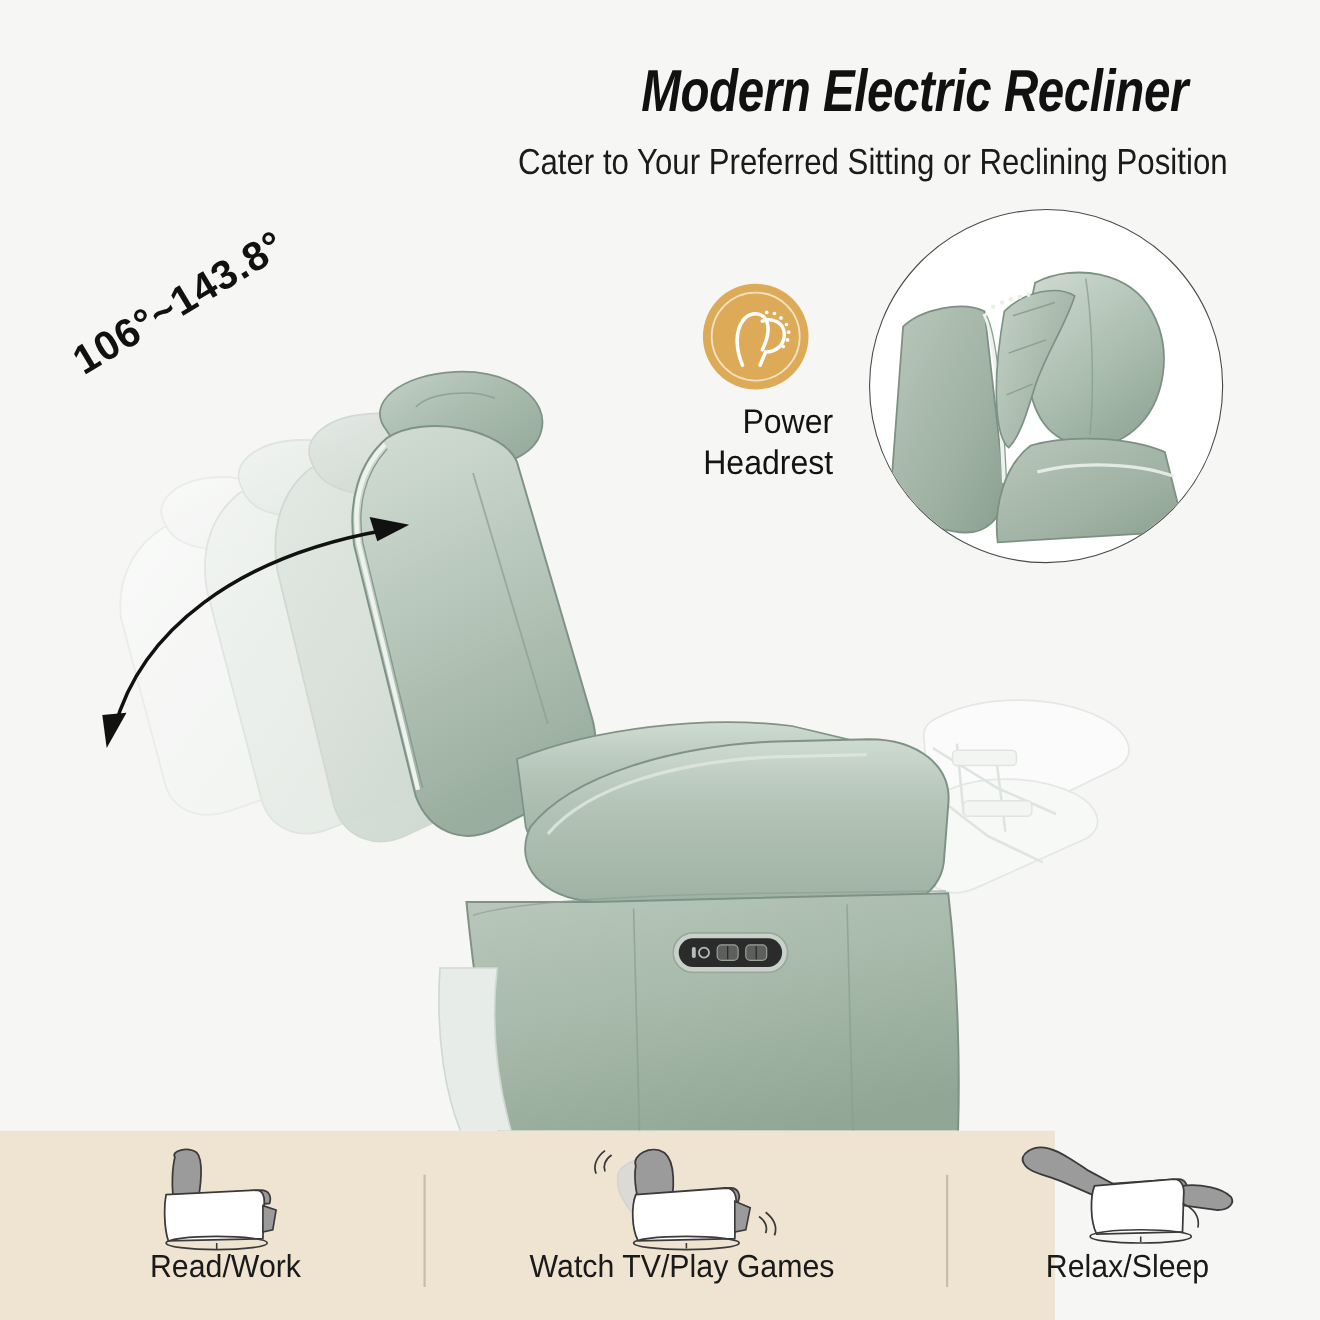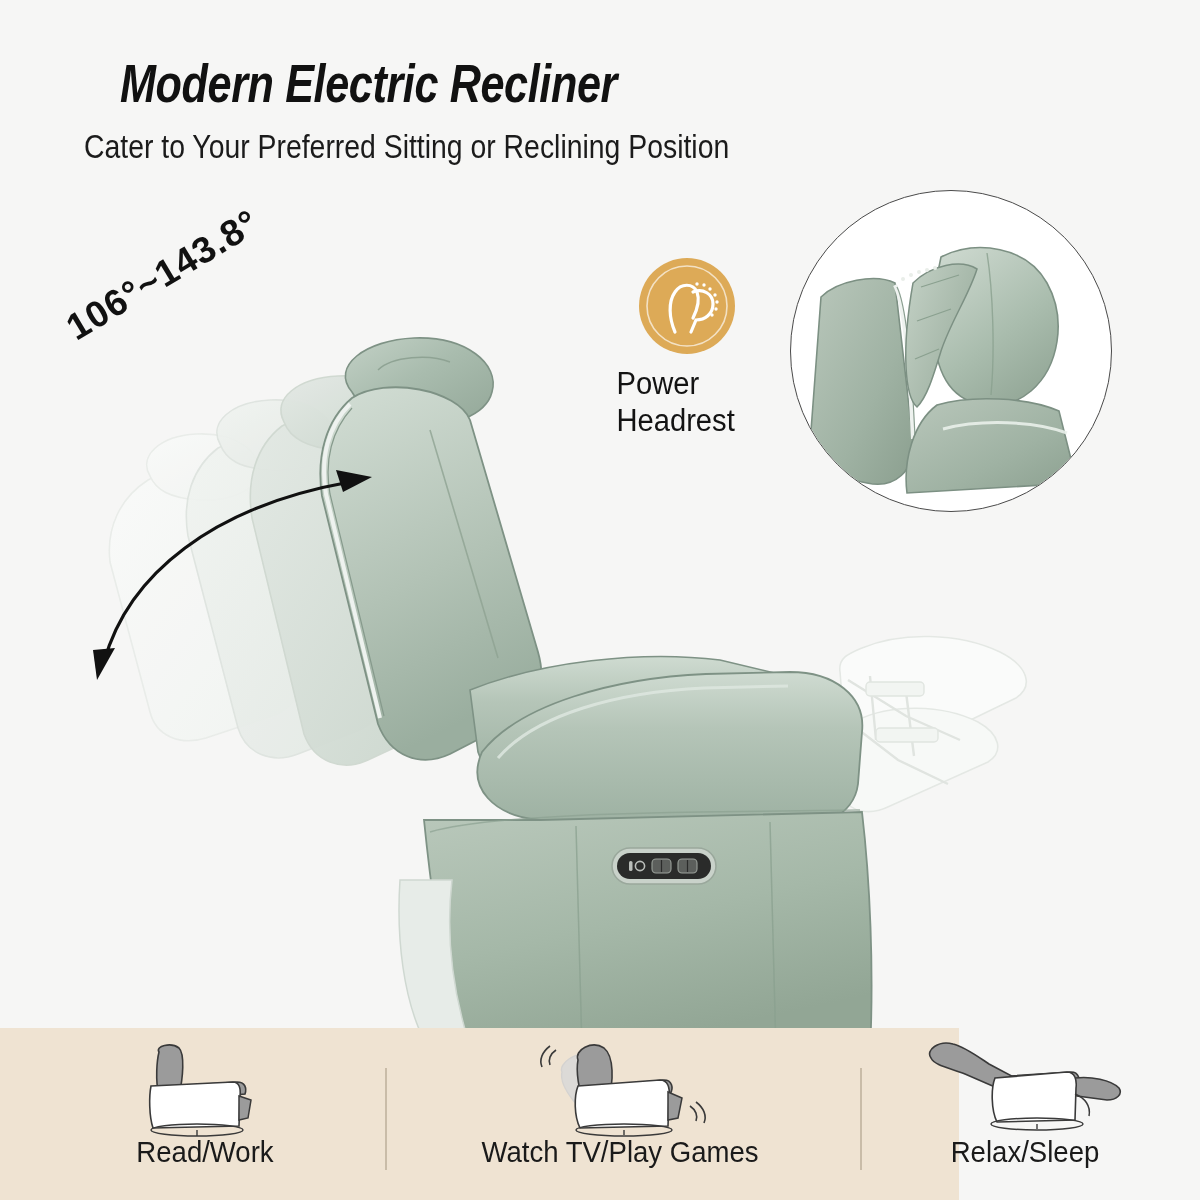--- a/index.html
+++ b/index.html
@@ -14,21 +14,21 @@
     overflow: hidden;
     position: relative;
   }
 
   
   #header {
     position: absolute;
     top: 0; left: 0;
     width: 1200px;
     height: 180px;
-    text-align: left;
+    text-align: right;
   }
   #title {
     margin: 0;
     padding-top: 52px;
     font-size: 54px;
     font-weight: bold;
     font-style: italic;
     letter-spacing: -0.5px;
     color: #111111;
     transform: scaleX(0.80);
@@ -72,21 +72,21 @@
     font-family: "Liberation Sans", sans-serif;
     letter-spacing: 1px;
   }
 
   
   #headrest-badge {
     position: absolute;
     left: 612px;
     top: 78px;
     width: 150px;
-    text-align: left;
+    text-align: right;
   }
   #badge-circle {
     width: 96px; height: 96px;
     margin: 0 auto;
     border-radius: 50%;
     background: #ddaa57;
     position: relative;
   }
   #badge-label {
     margin-top: 12px;

